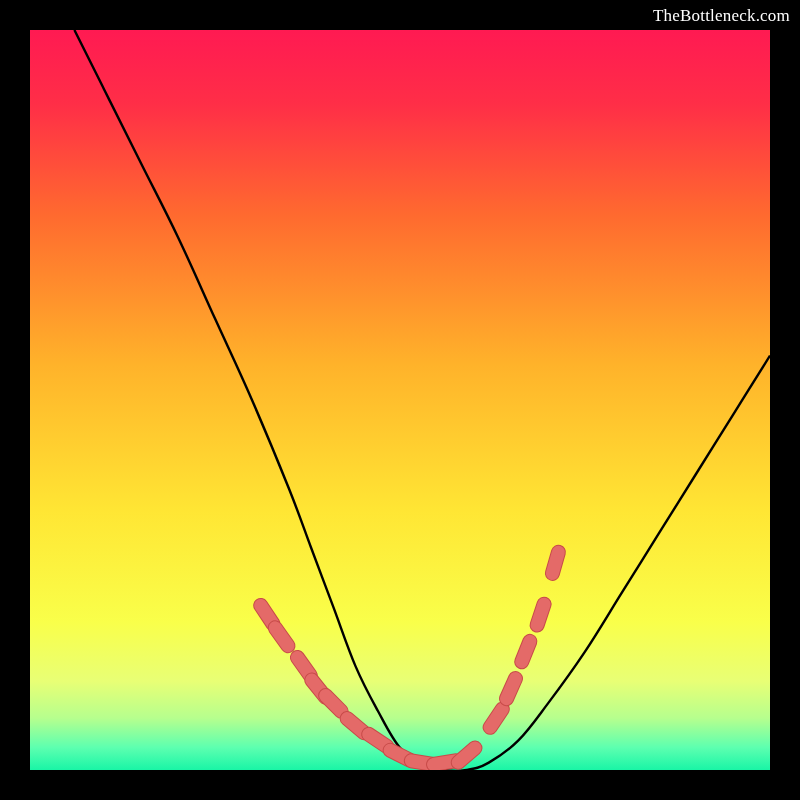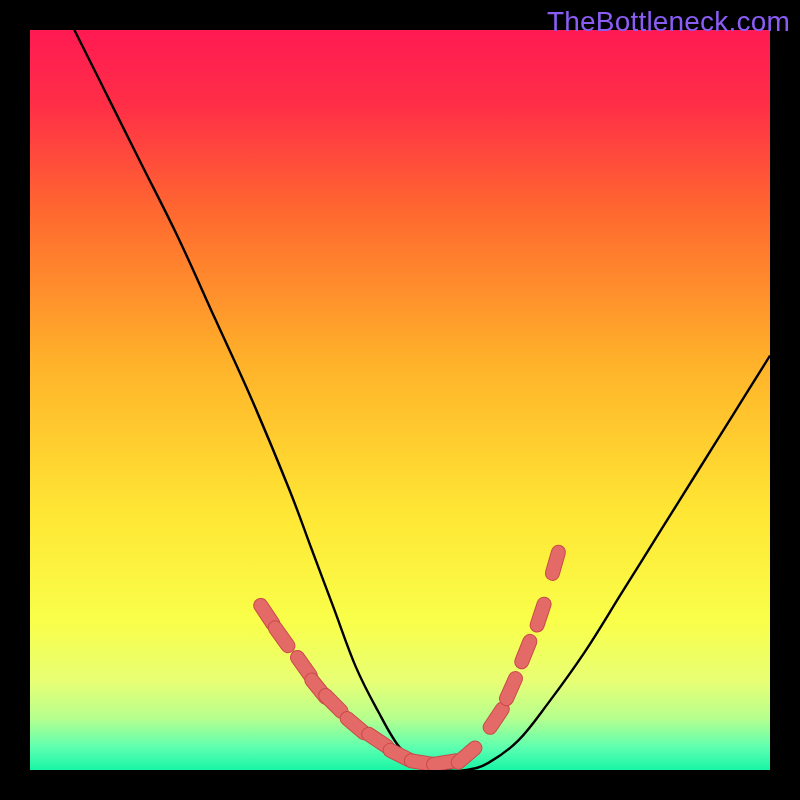--- a/index.html
+++ b/index.html
@@ -23,25 +23,26 @@
     position: absolute;
     left: 0;
     top: 0;
     width: 740px;
     height: 740px;
   }
   .watermark {
     position: absolute;
     top: 6px;
     right: 10px;
-    color: #8b5cf6;
-    font-size: 28px;
+    color: #ffffff;
+    font-size: 17px;
     font-weight: 400;
     letter-spacing: 0.2px;
     user-select: none;
+    font-family: Liberation Serif, serif;
   }
   svg { display: block; }
 </style>
 </head>
 <body>
 
 <div class="frame">
   <svg class="plot" viewBox="0 0 740 740">
     <defs>
       <linearGradient id="bg-grad" x1="0" y1="0" x2="0" y2="1">

